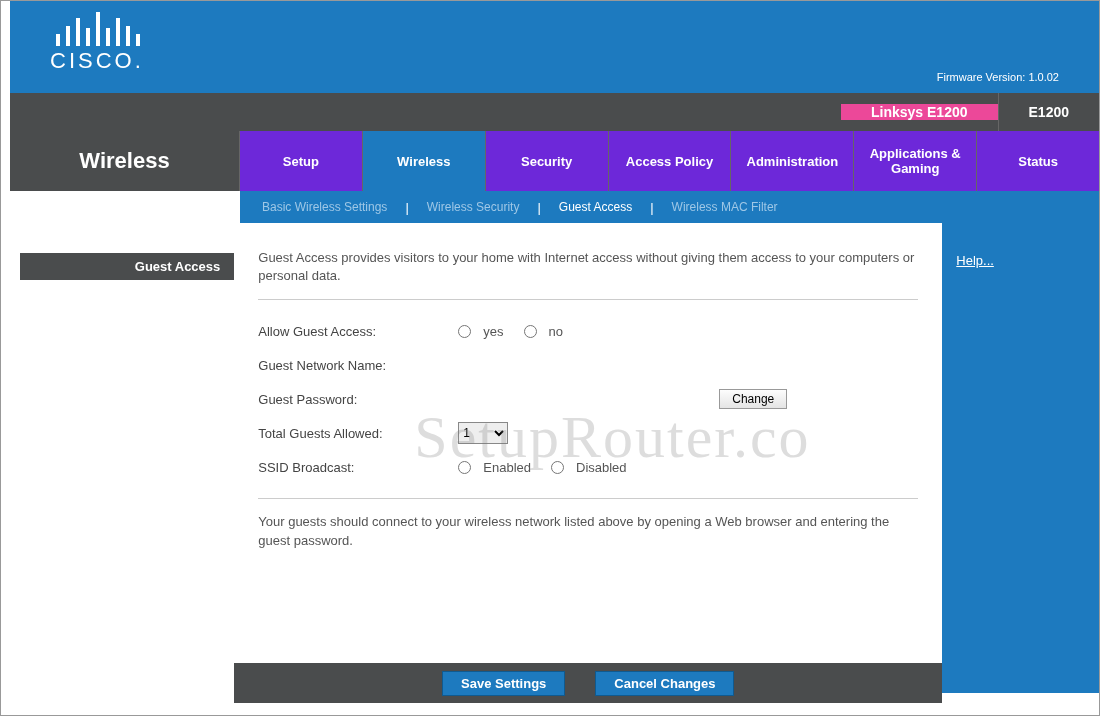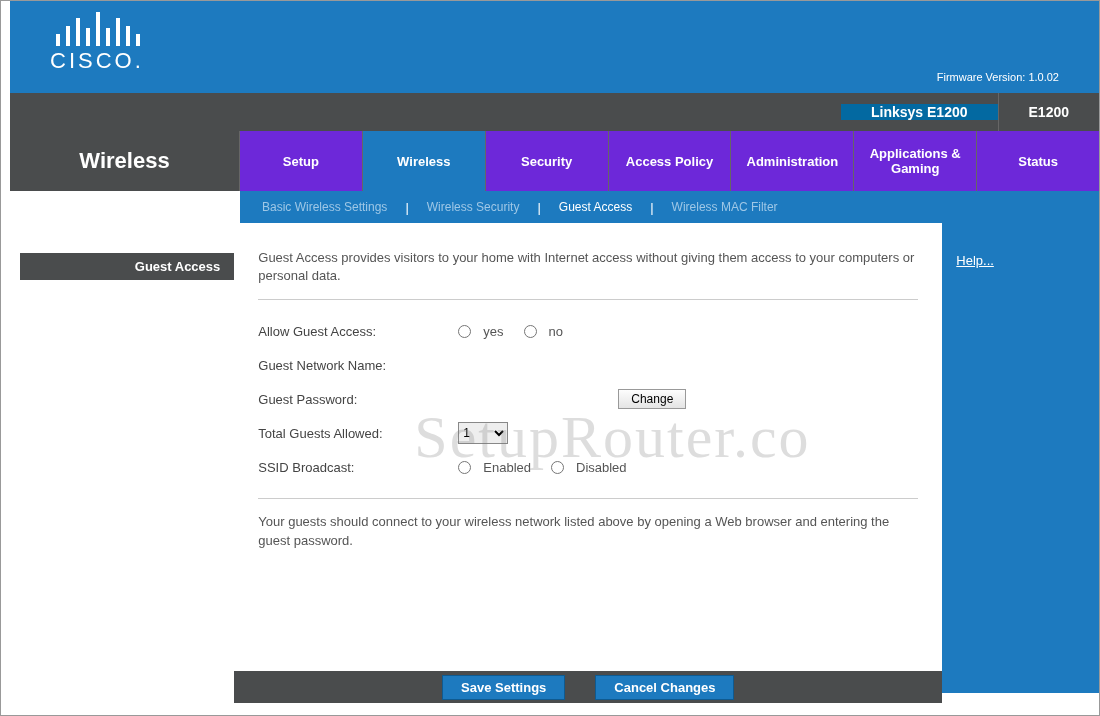--- a/index.html
+++ b/index.html
@@ -69,21 +69,21 @@
     background: #4a4c4d;
     color: #fff;
     display: flex;
     justify-content: flex-end;
     align-items: center;
     height: 38px;
     font-size: 14px;
     padding-right: 0;
   }
   .model-bar .model-name { 
-    background: #0369a1;
+    background: #ec4899;
     padding: 0 30px;
     font-weight: bold;
   }
   .model-bar .model-code {
     background: #4a4c4d;
     padding: 0 30px;
     border-left: 1px solid #666;
     height: 100%;
     display:flex; align-items:center;
     font-weight:bold;
@@ -207,21 +207,21 @@
     gap: 20px;
   }
   .radio-group label { display:flex; align-items:center; gap:12px; cursor:pointer;}
   select.small {
     width: 50px;
     border: 1px solid #888;
     background: #eee;
     height: 22px;
     font-size: 12px;
   }
-  .change-wrap { width: 300px; display:flex; justify-content:flex-start; padding-right:30px;}
+  .change-wrap { width: 300px; display:flex; justify-content:center; padding-right:30px;}
   button.gray-btn {
     background: linear-gradient(#fdfdfd,#e4e4e4);
     border: 1px solid #999;
     padding: 2px 12px;
     font-size: 12px;
     cursor:pointer;
   }
   .right-col {
     width: 160px;
     background:#1d7abf;
@@ -229,21 +229,21 @@
   }
   .right-col a {
     color:#fff;
     text-decoration: underline;
     font-size: 13px;
     cursor:pointer;
   }
   
   .footer-bar {
     background:#4a4c4d;
-    height: 32px;
+    height: 40px;
     display:flex;
     align-items:center;
     justify-content:center;
     gap: 30px;
     margin: 0 -24px -10px -24px;
     position:absolute;
     left:24px; right:24px; bottom:0;
   }
   .footer-bar button {
     background:#1d7abf;

